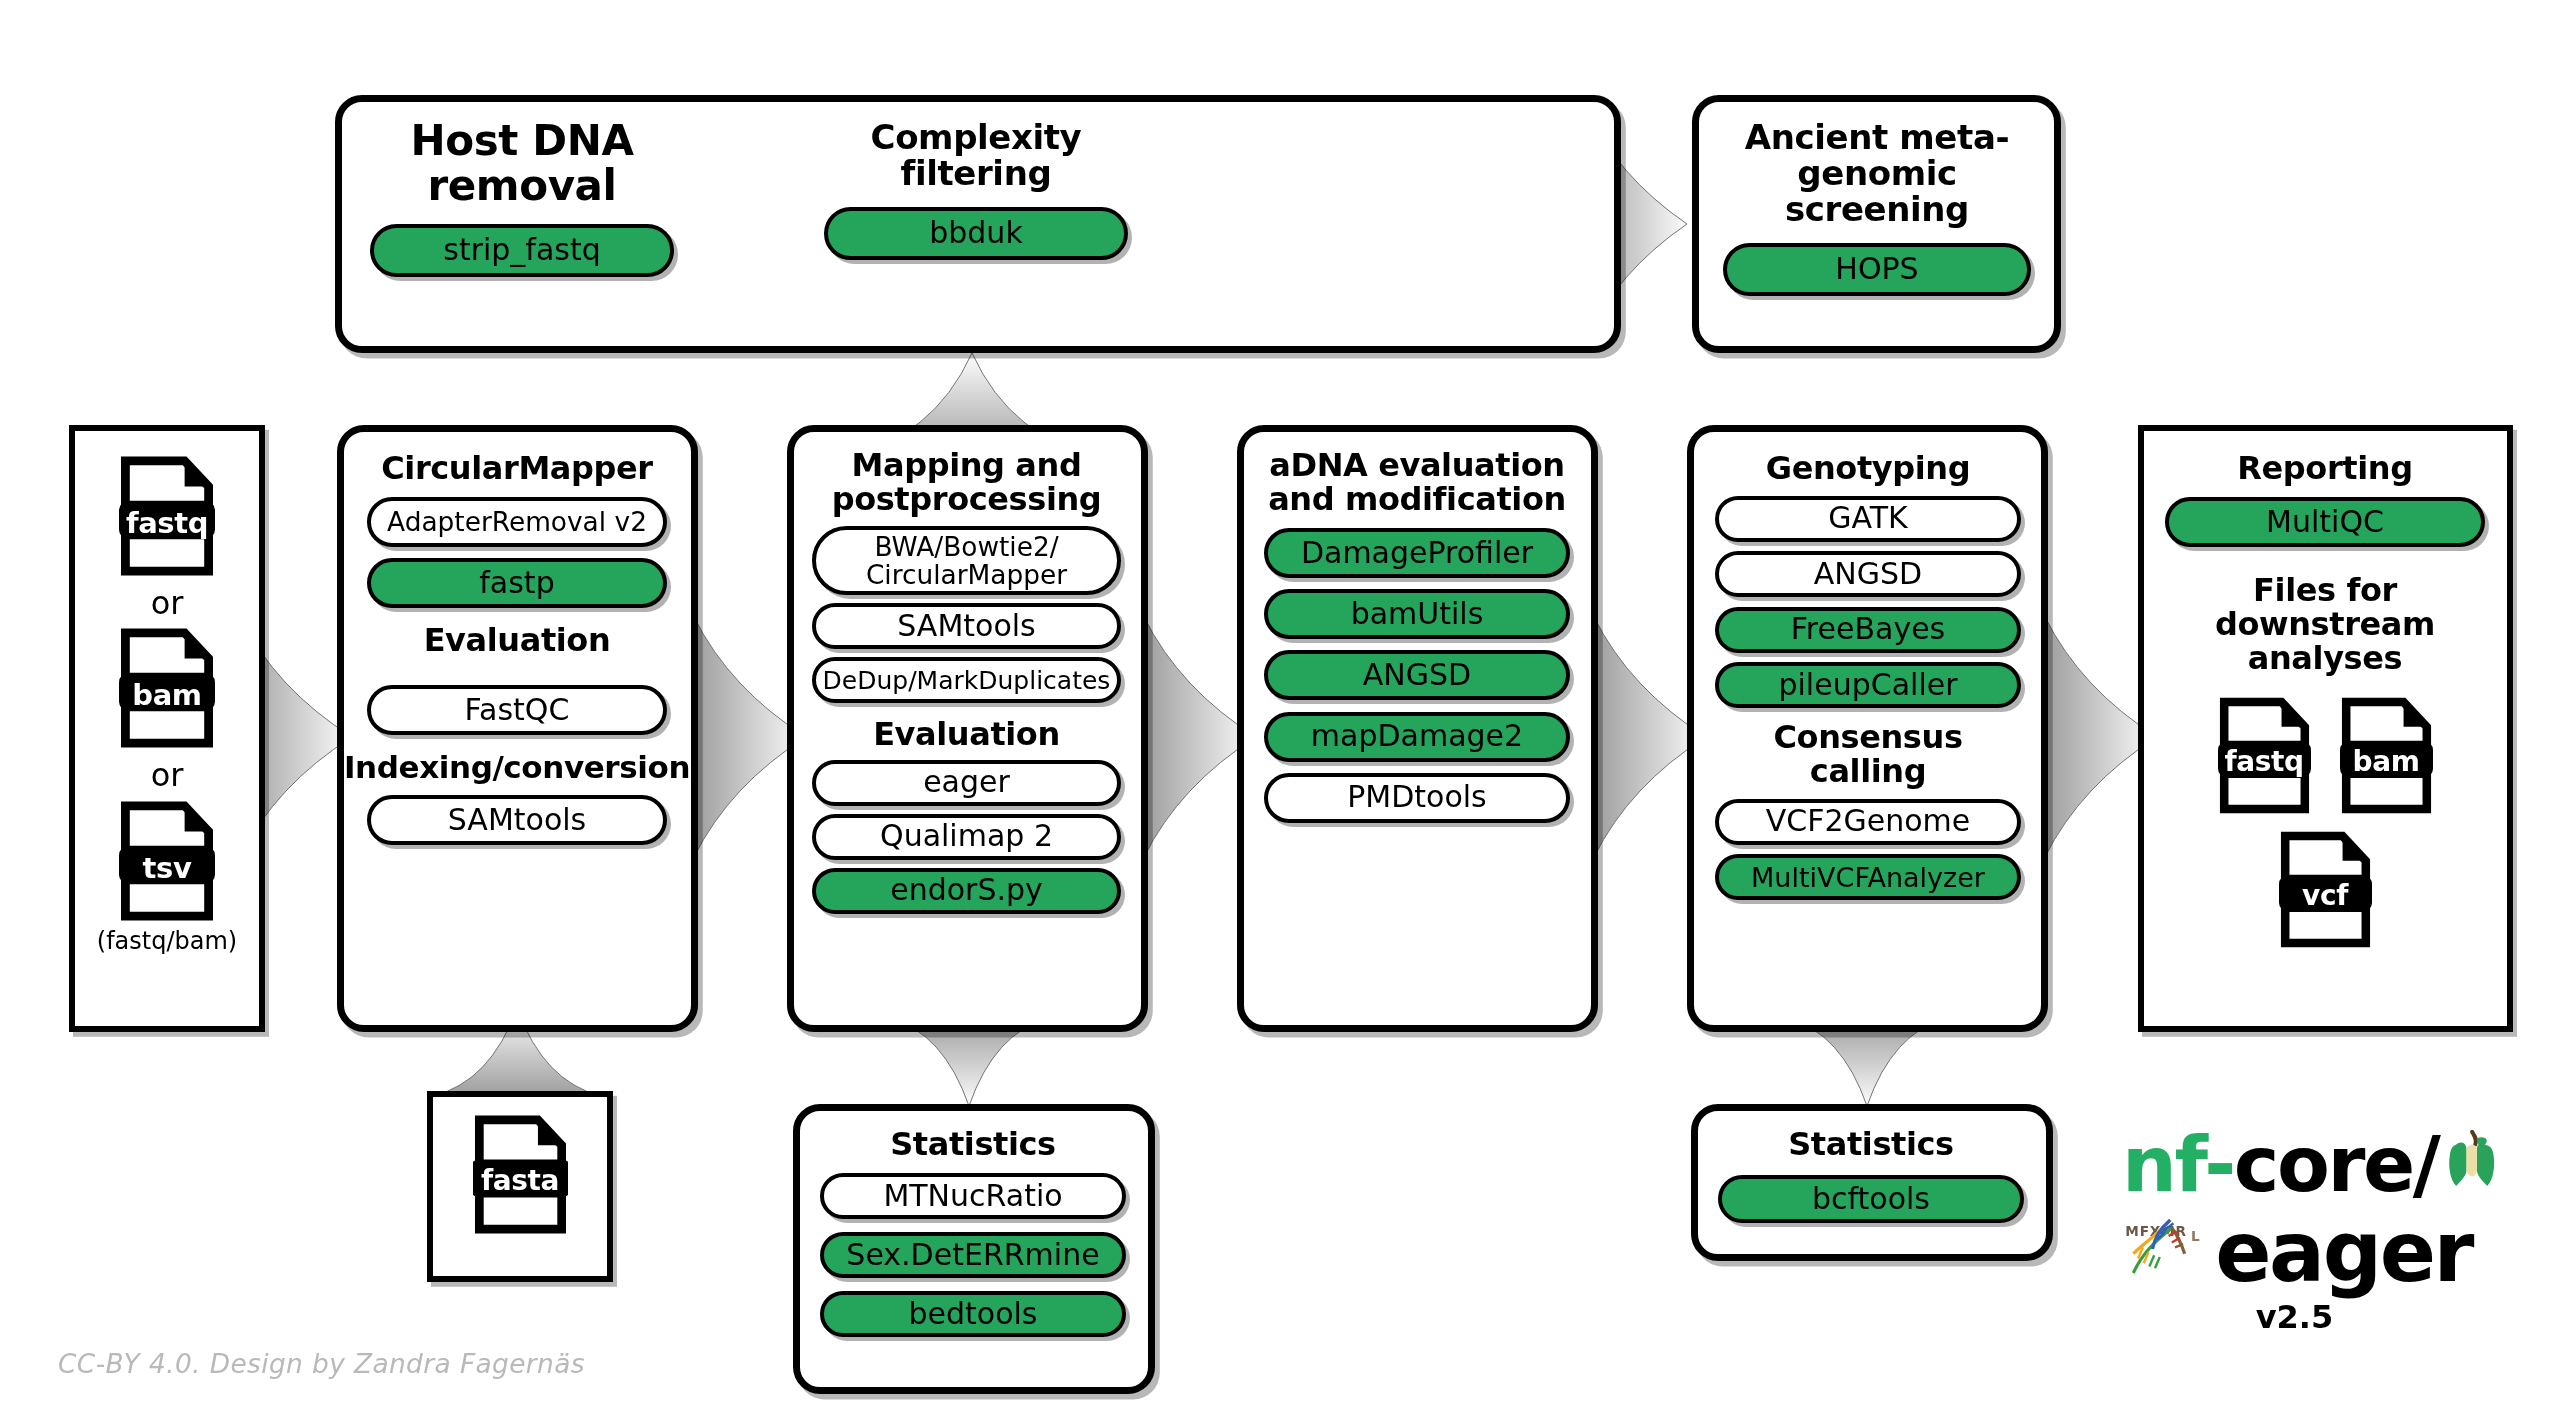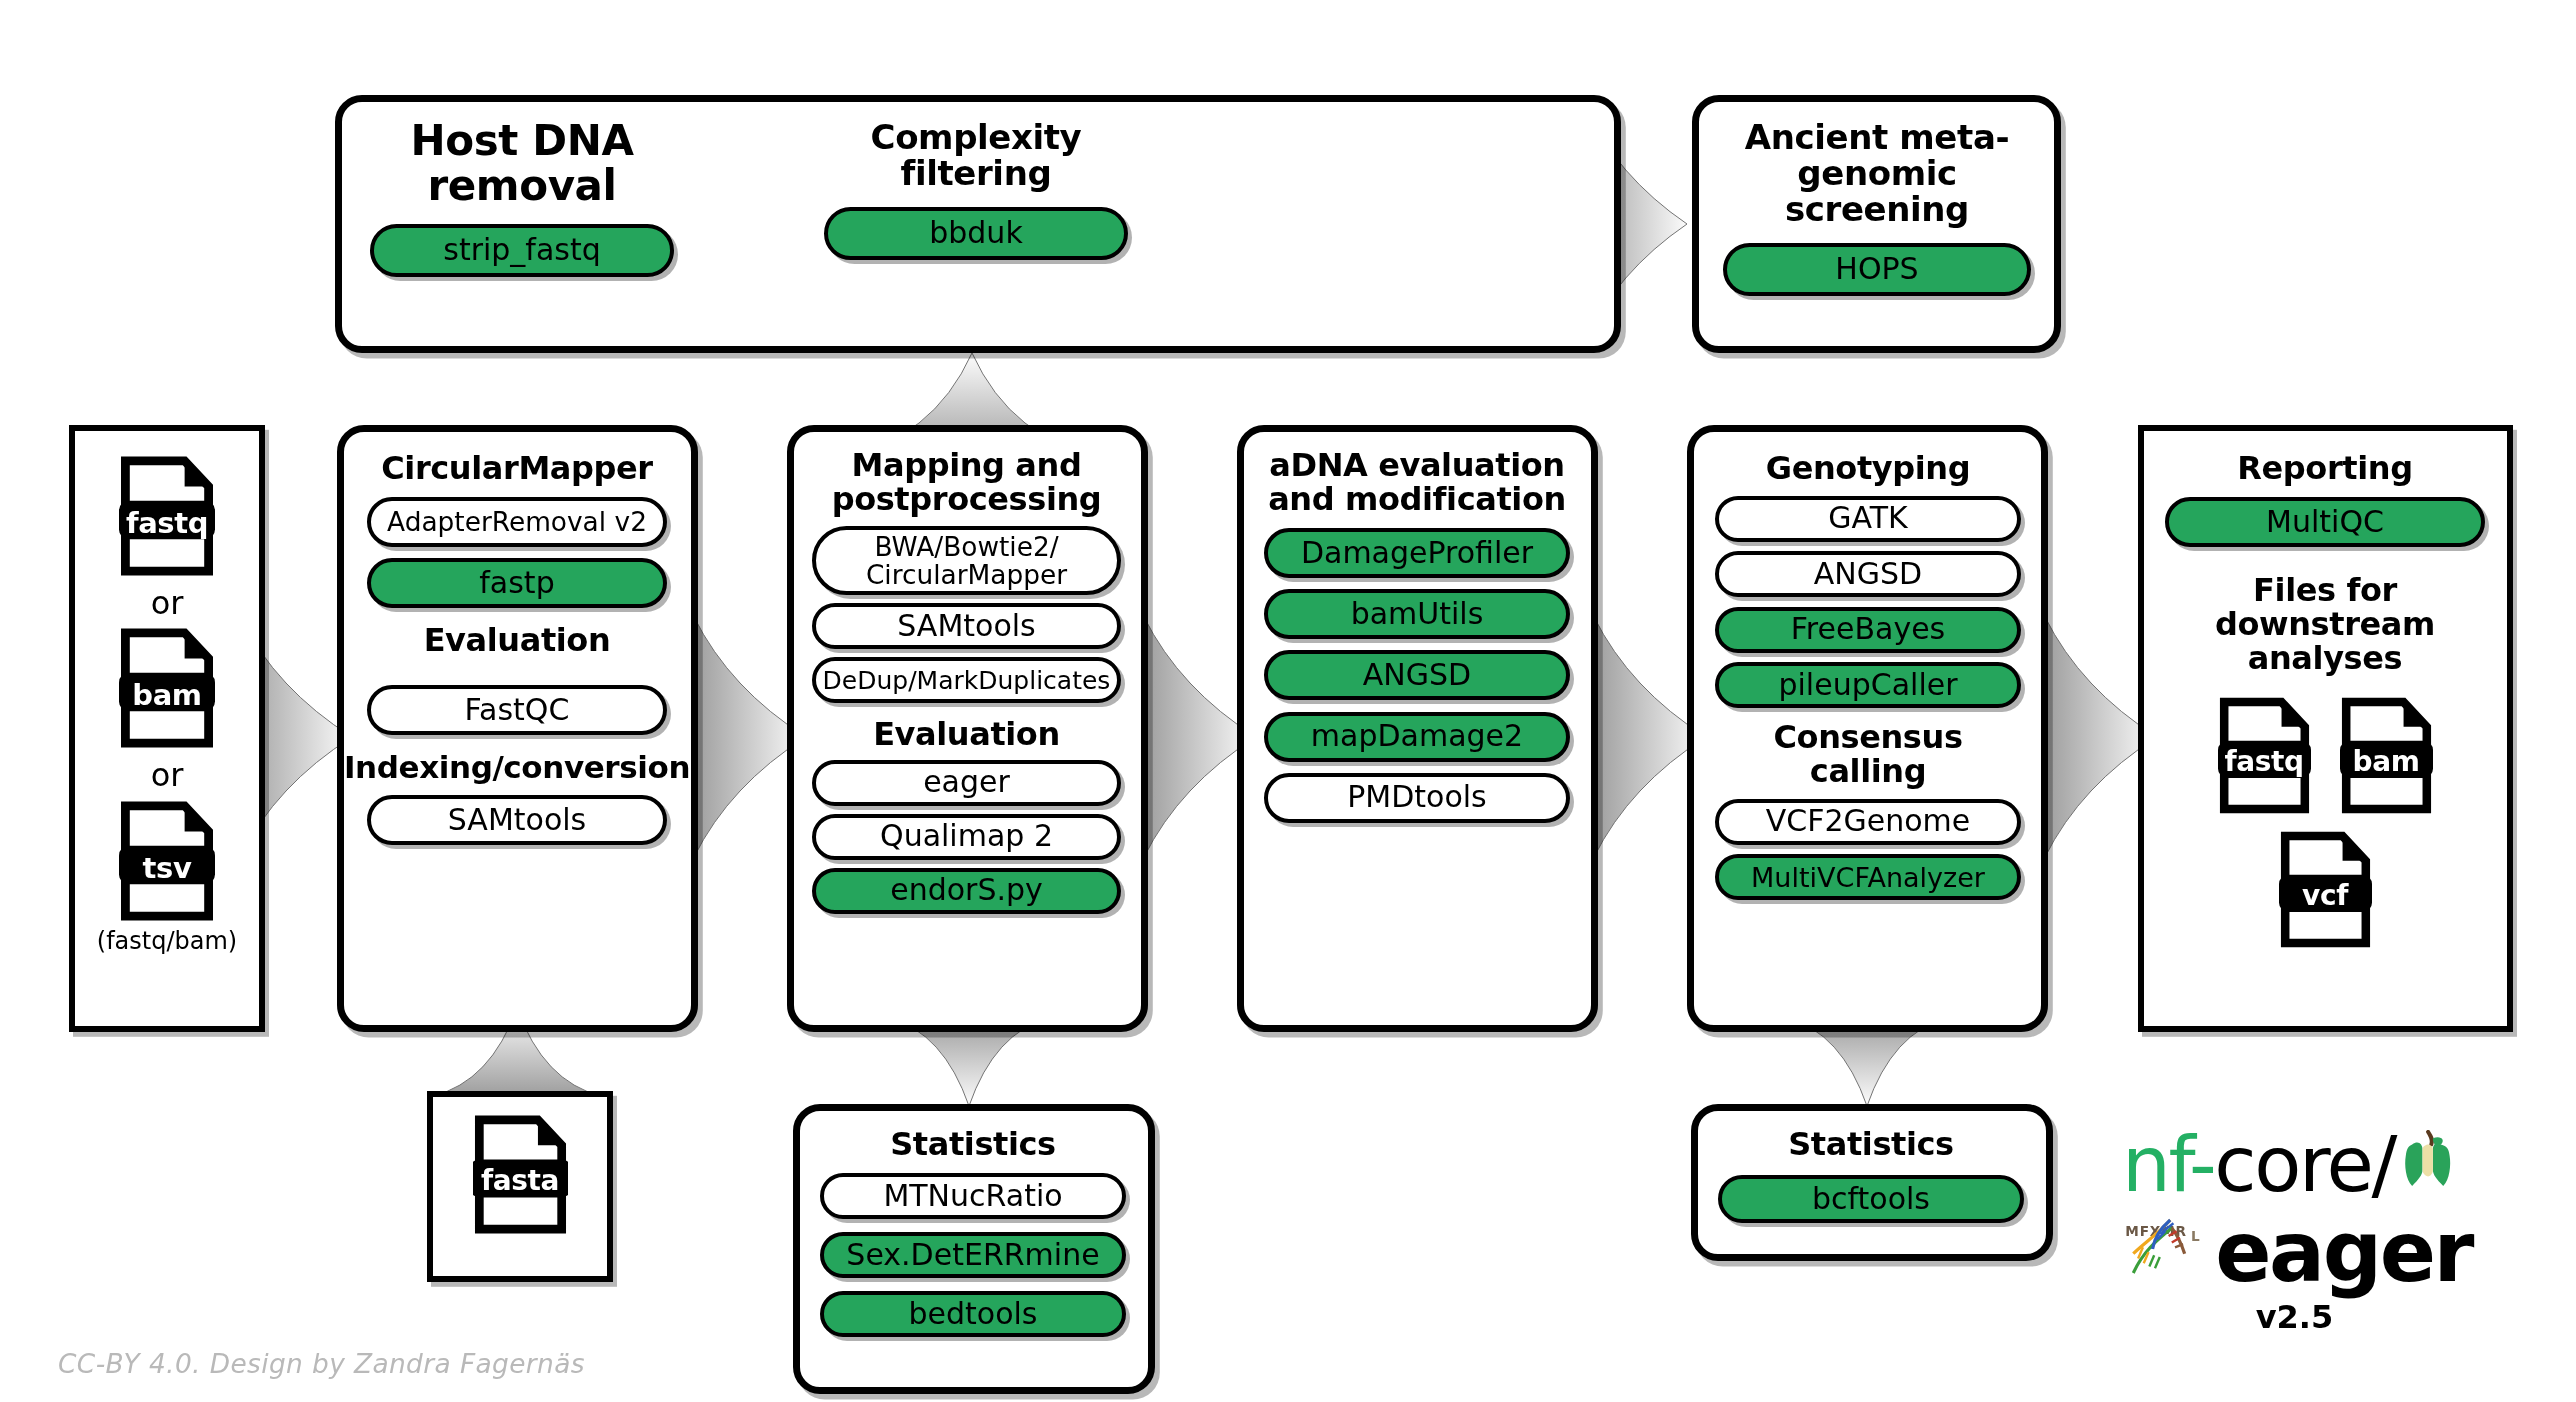--- a/index.html
+++ b/index.html
@@ -38,21 +38,21 @@
 
   .orlabel{font-size:32px;color:#000;text-align:center;}
   .subcap{font-size:24px;color:#000;text-align:center;}
 
   
   .credit{position:absolute;color:#b9b9b9;font-size:26.4px;font-style:italic;
           font-family:"DejaVu Sans","Liberation Sans",sans-serif;letter-spacing:0.4px;}
 
   
   .logo{position:absolute;}
-  .logo .line1{font-size:77px;font-weight:normal;letter-spacing:-2.4px;white-space:nowrap;
+  .logo .line1{font-size:77px;font-weight:bold;letter-spacing:-2.4px;white-space:nowrap;
                display:flex;align-items:center;}
   .logo .nf{color:#24b064;}
   .logo .core{color:#000;}
   .logo .line2{font-size:83px;font-weight:bold;color:#000;letter-spacing:-2.4px;
                display:flex;align-items:center;white-space:nowrap;}
   .logo .ver{font-size:32px;font-weight:bold;color:#000;text-align:center;letter-spacing:0px;}
 </style>
 </head>
 <body>
 

